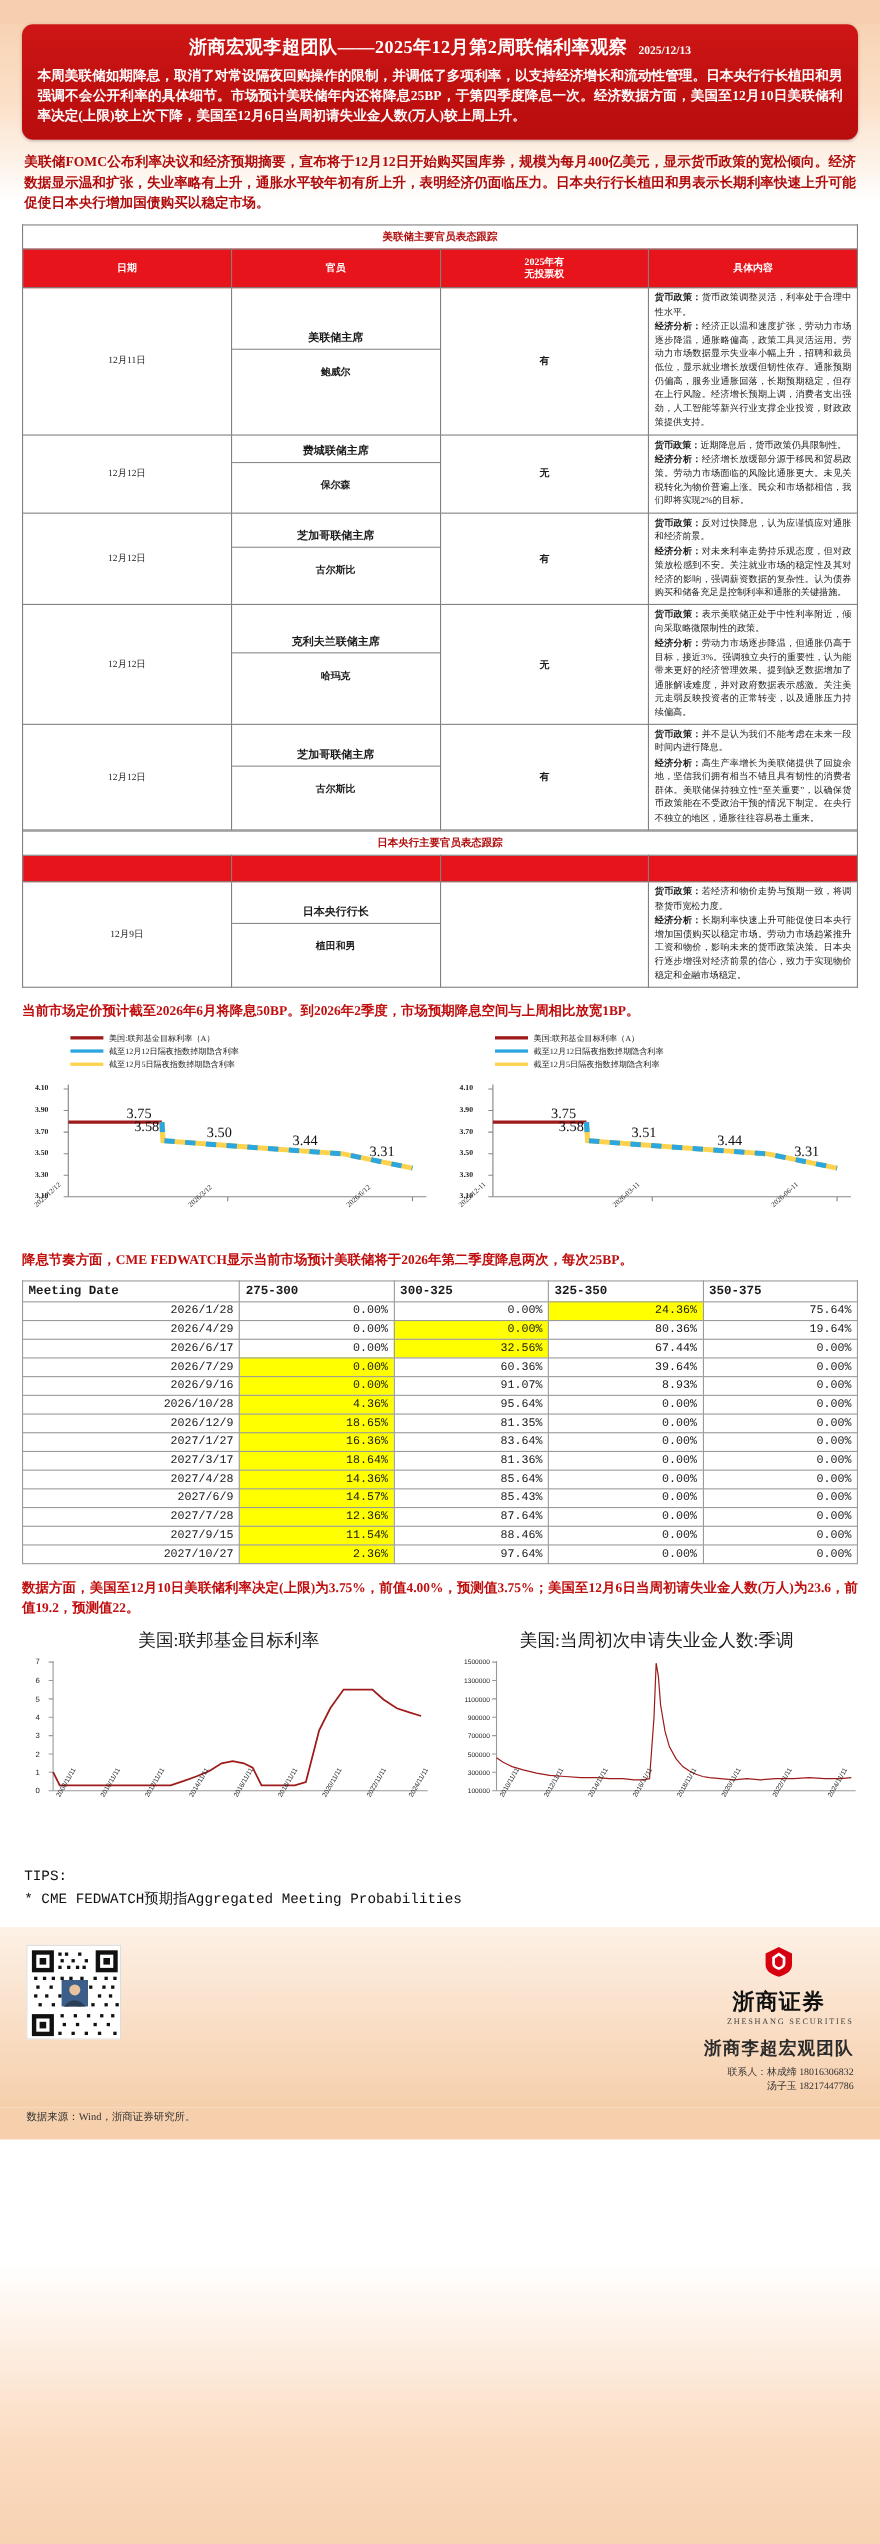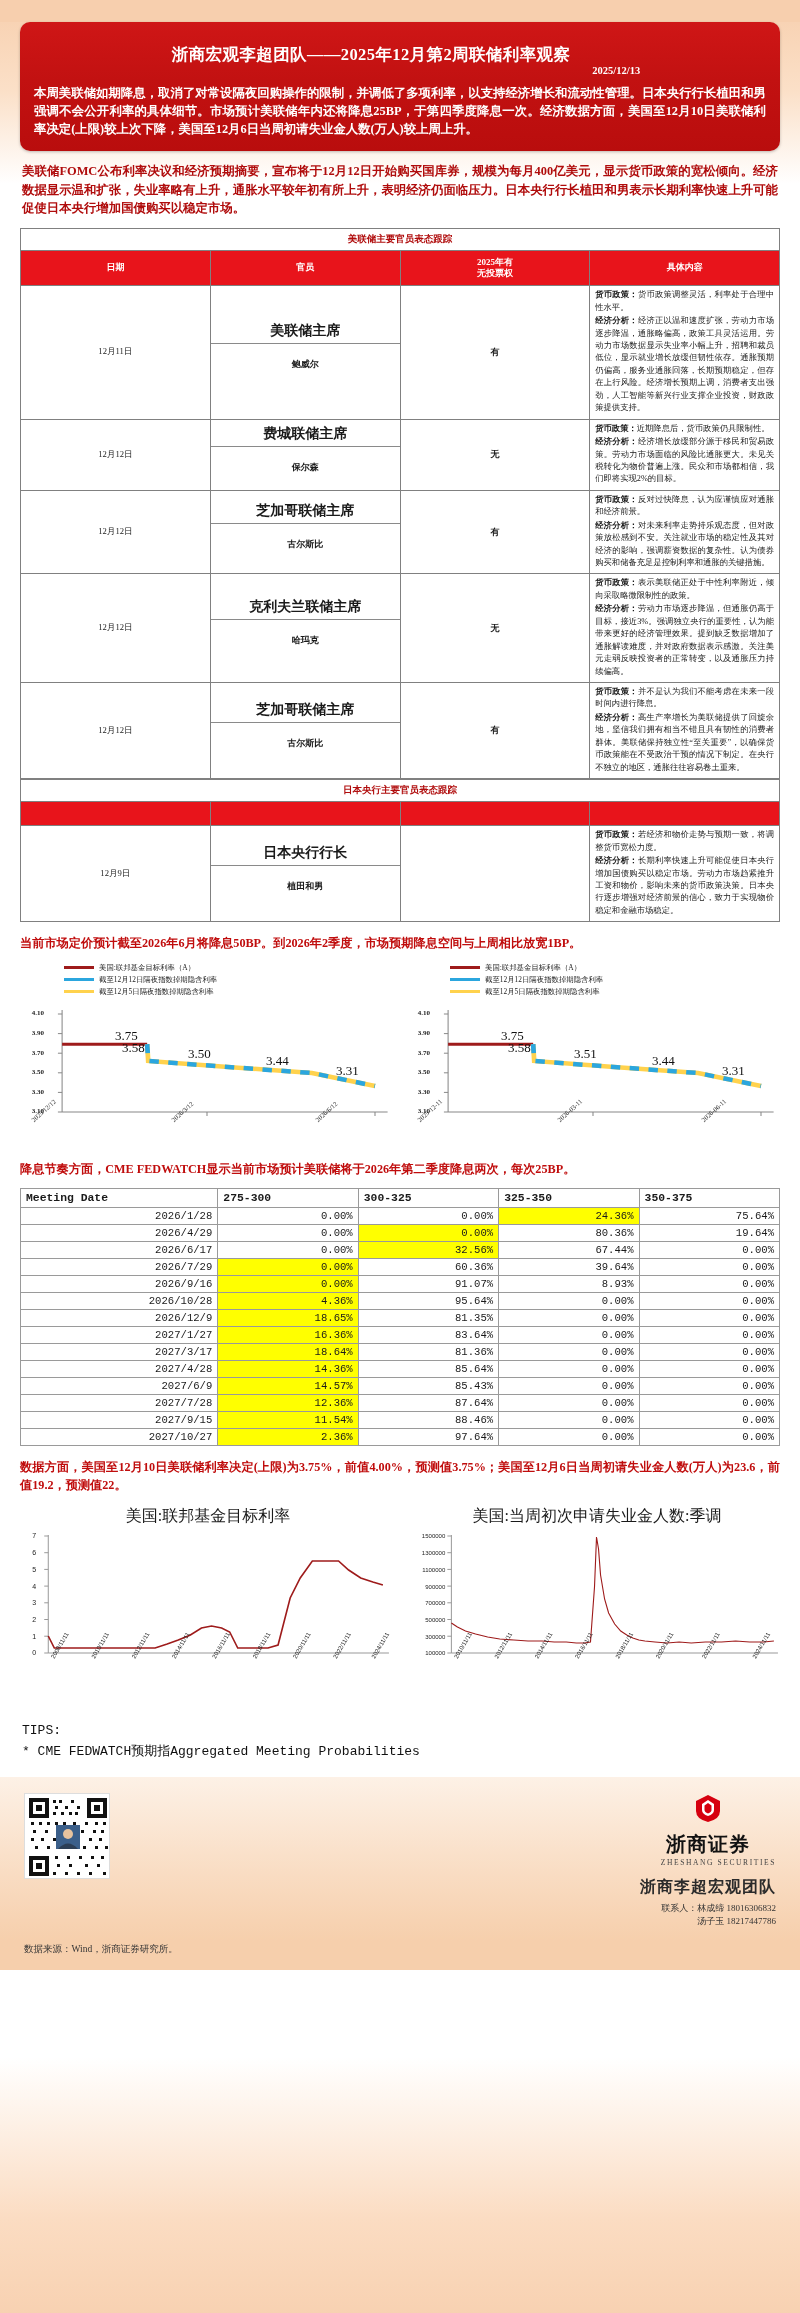--- a/index.html
+++ b/index.html
@@ -24,21 +24,21 @@
     border-radius: 10px;
     padding: 10px 14px 12px 14px;
     color: #fff;
     box-shadow: 0 1px 3px rgba(0,0,0,.25);
     position: relative;
   }
   .redbox .titlerow {
     display:flex; align-items:flex-end; justify-content:center; gap:10px;
   }
   .redbox h1 {
-    margin:12px;
+    margin:0;
     font-size: 16.5px;
     font-weight: 700;
     letter-spacing:.4px;
     text-align:center;
     font-family: "Liberation Serif","DejaVu Serif",serif;
   }
   .redbox .date {
     font-size: 10.5px;
     font-weight:700;
     white-space:nowrap;
@@ -87,21 +87,21 @@
     padding:6px 2px;
     line-height:1.25;
   }
   .c-date { width: 58px; text-align:center; font-size:8.6px; }
   .c-off  { width: 140px; }
   .c-vote { width: 50px; text-align:center; font-weight:700; font-size:9px;}
   .c-body { padding:3px 5px; line-height:1.5; text-align:justify;}
   .role {
     text-align:center;
     font-weight:700;
-    font-size:14px;
+    font-size:10px;
     padding:3px 0;
     border-bottom:1px solid #8a8a8a;
   }
   .name {
     text-align:center;
     font-weight:700;
     font-size:9px;
     padding:14px 0;
   }
   .c-body b { font-weight:700; }

